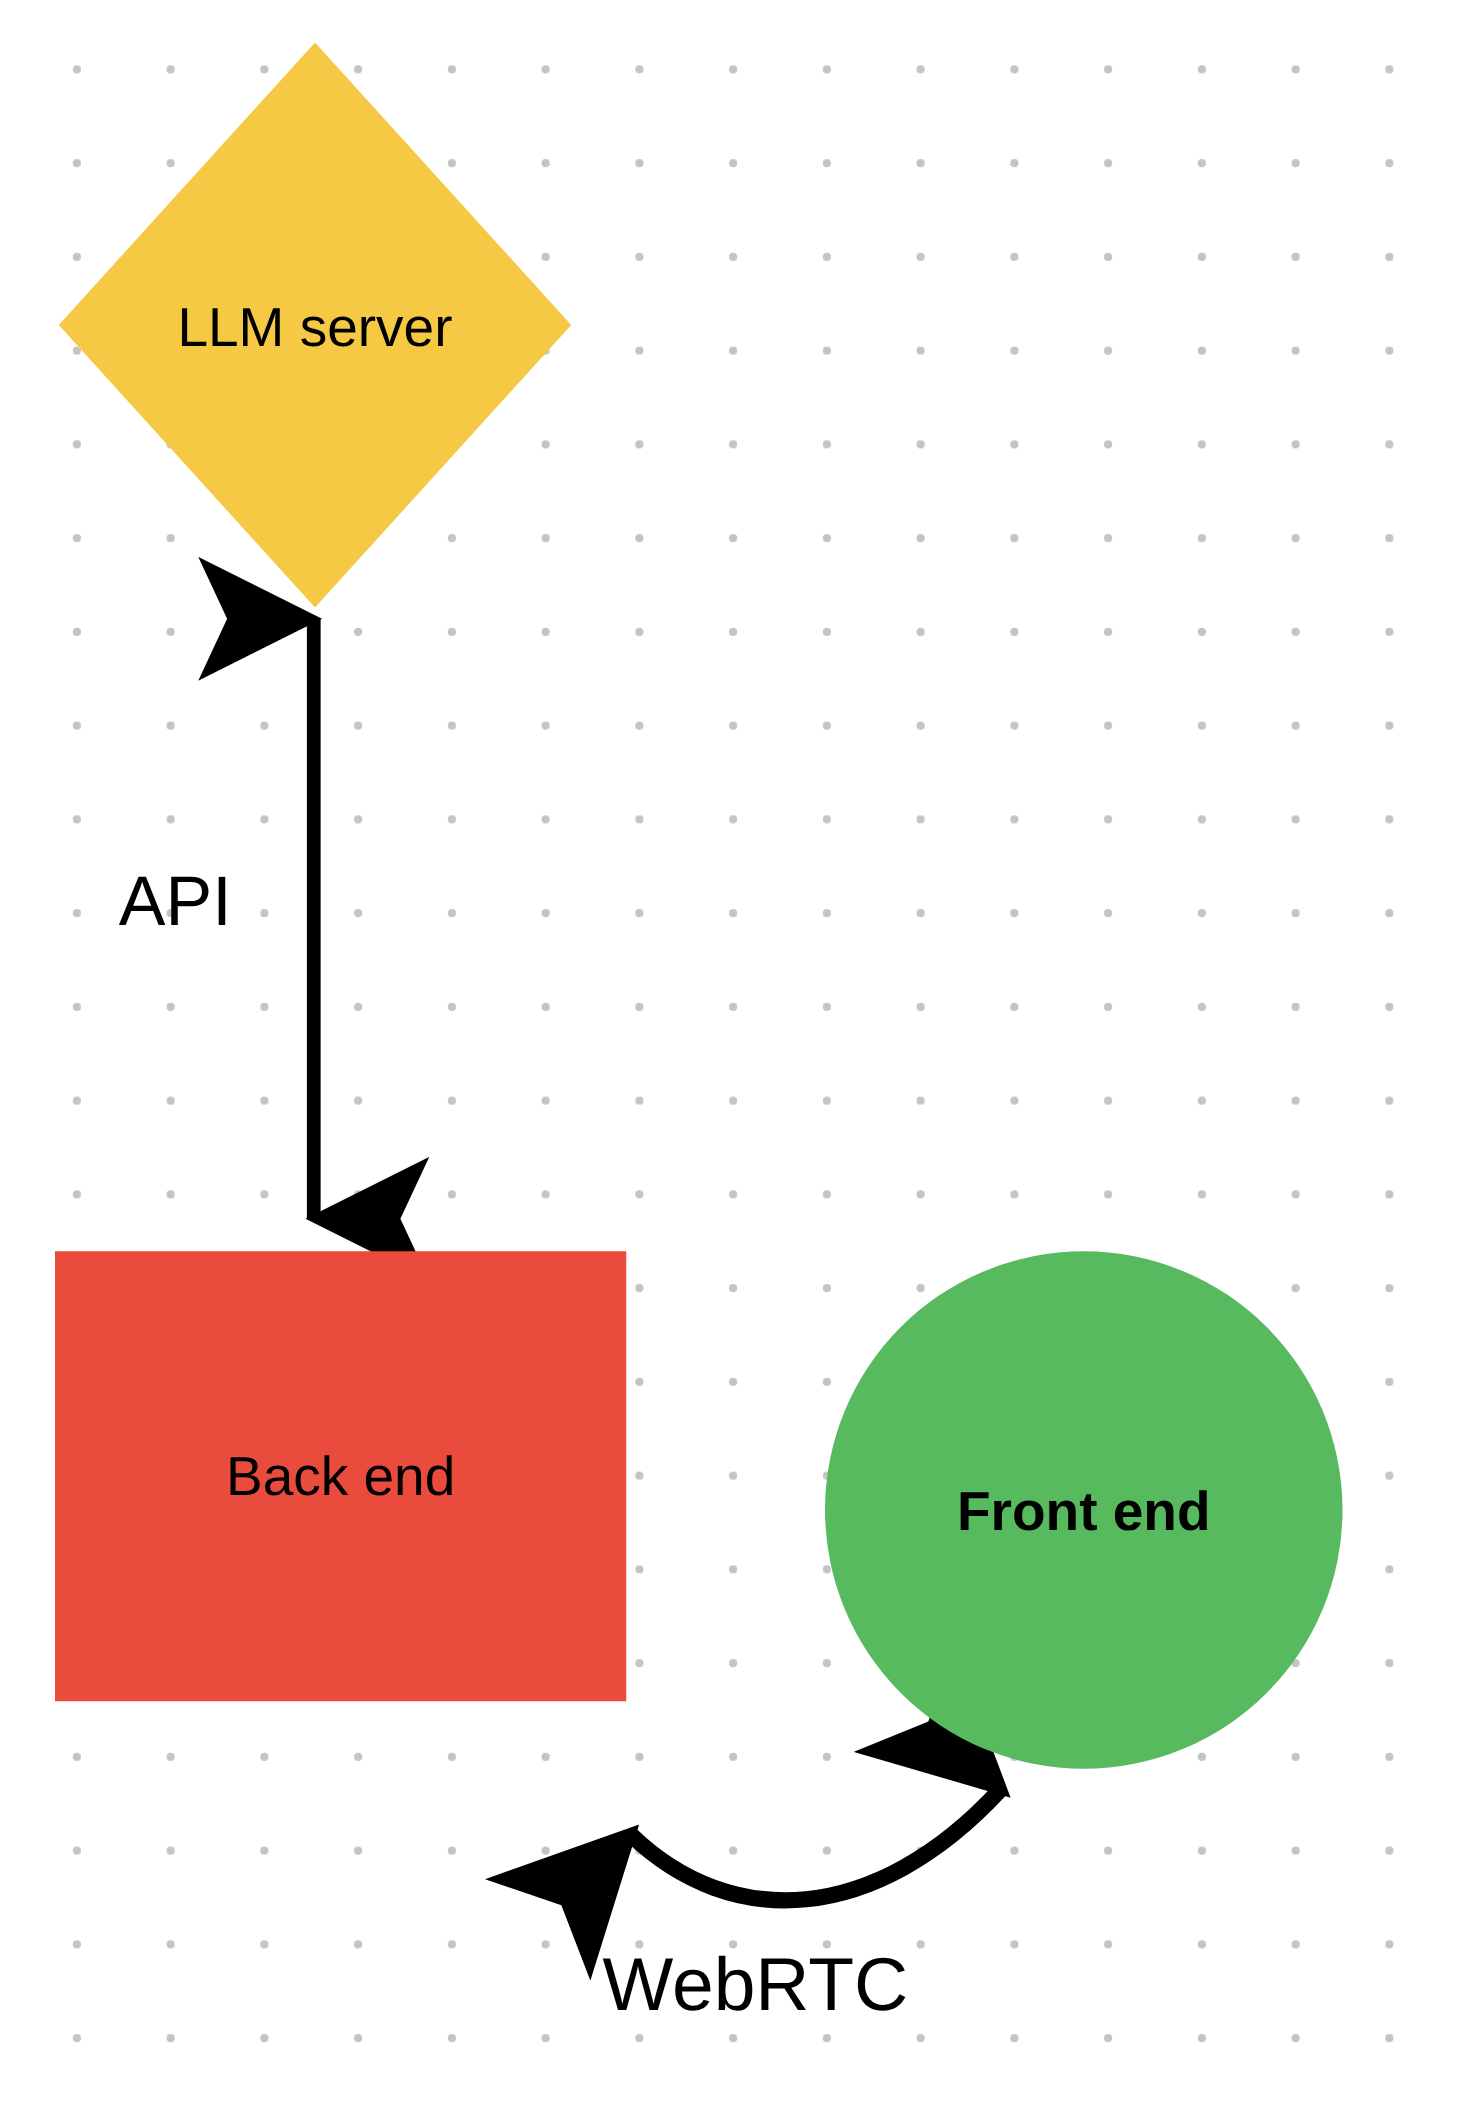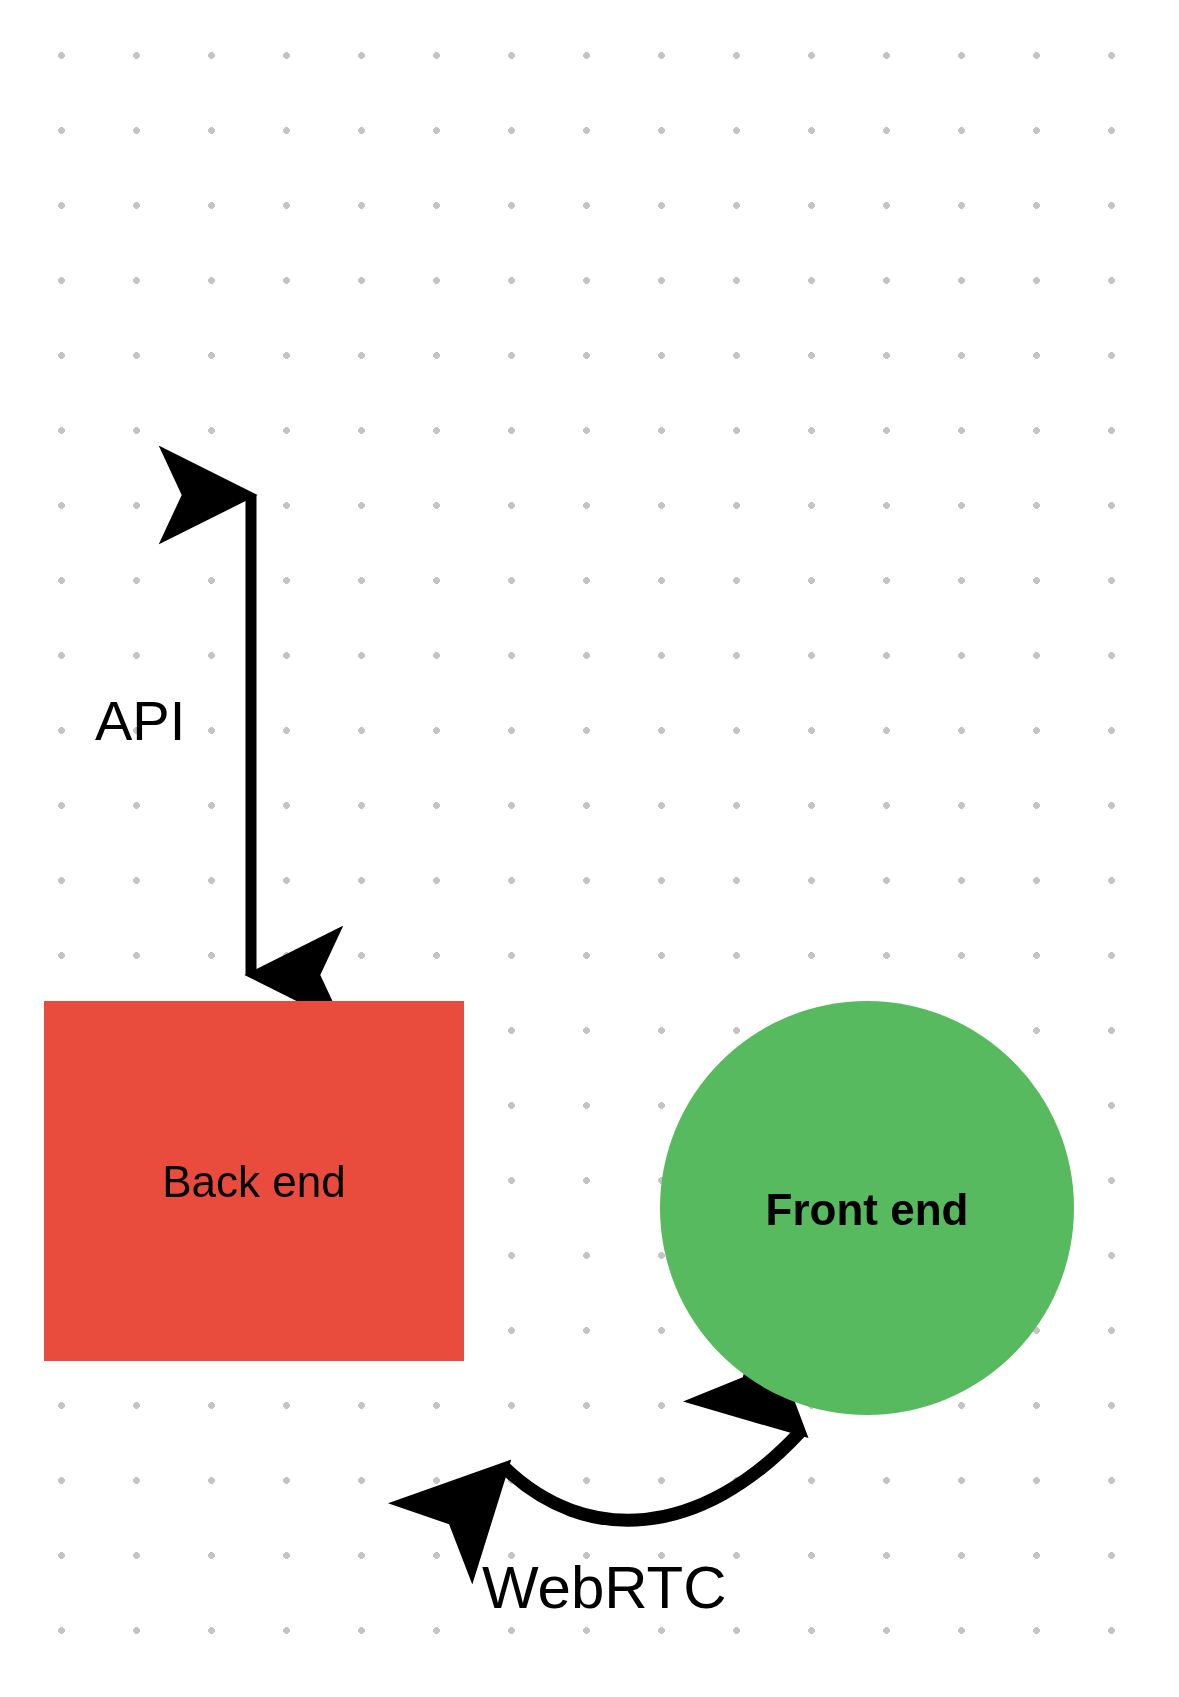--- a/index.html
+++ b/index.html
@@ -51,20 +51,21 @@
     top: 204px;
   }
 
   
   #backend-node {
     position: absolute;
     left: 44px;
     top: 1001px;
     width: 420px;
     height: 360px;
+    padding-left: 37px;
   }
   #backend-shape {
     position: absolute;
     inset: 0;
     background: #E94B3C;
   }
   #backend-node .shape-label {
     top: 156px;
   }
 
@@ -132,20 +133,24 @@
       <marker id="arrow-curve-b" markerWidth="9" markerHeight="9" refX="4.4" refY="8.2" orient="auto-start-reverse" markerUnits="strokeWidth">
         <path d="M 4.5 9 L 0 0 L 4.5 2.1 L 9 0 Z" fill="#000000"></path>
       </marker>
     </defs>
 
     <line x1="251" y1="975" x2="251" y2="495" stroke="#000000" stroke-width="11" marker-start="url(#arrow-up)" marker-end="url(#arrow-up)"></line>
 
     <path d="M 505 1468 C 585 1545, 700 1540, 800 1432" fill="none" stroke="#000000" stroke-width="13" stroke-linecap="butt" marker-start="url(#arrow-curve-a)" marker-end="url(#arrow-curve-b)"></path>
   </svg>
 
+  <div id="diamond-node">
+    <div id="diamond-shape"></div>
+    <div class="shape-label">LLM server</div>
+  </div>
 
   <div id="backend-node">
     <div id="backend-shape"></div>
     <div class="shape-label">Back end</div>
   </div>
 
   <div id="frontend-node">
     <div id="frontend-shape"></div>
     <div class="shape-label">Front end</div>
   </div>

